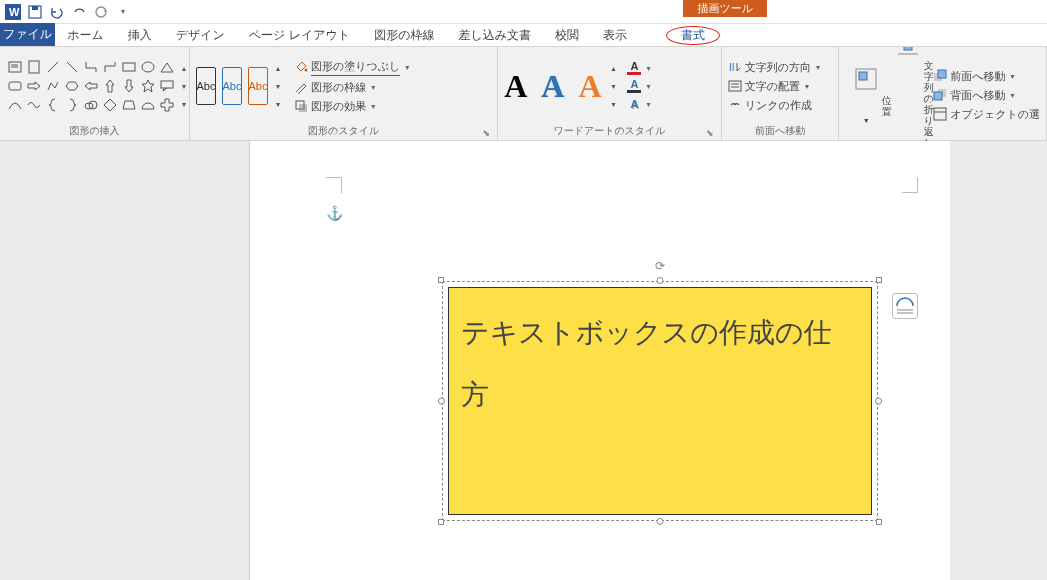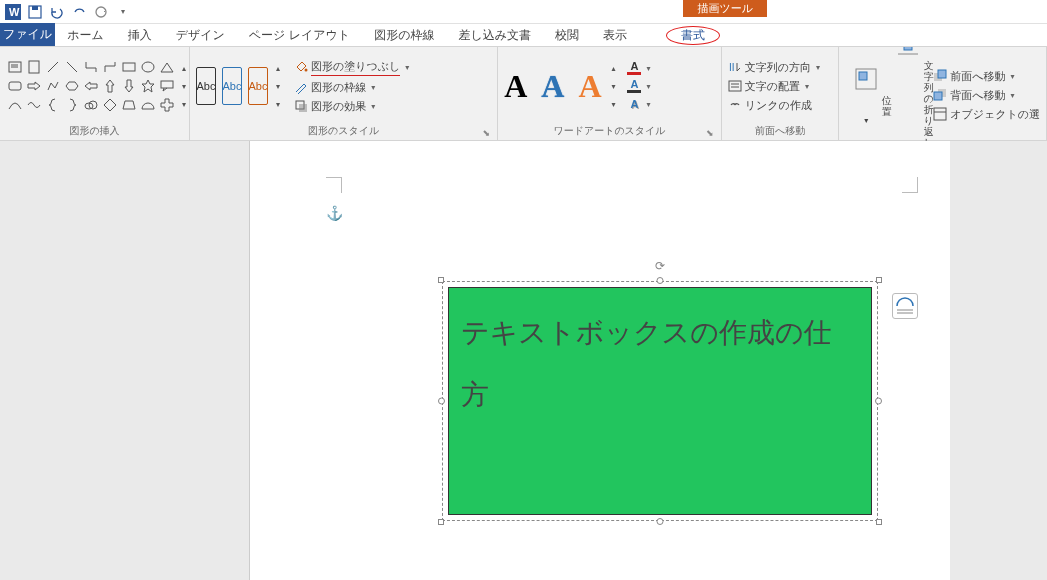--- a/index.html
+++ b/index.html
@@ -69,21 +69,21 @@
 
 
 .tb-wrap{ position:absolute; left:192px; top:140px; width:436px; height:240px; }
 .rot-handle{ position:absolute; left:50%; top:-22px; transform:translateX(-50%); color:#888; font-size:12px;}
 .tb-sel{ position:absolute; inset:0; border:1px dashed #888;}
 .handle{ position:absolute; width:7px; height:7px; background:#fff; border:1px solid #888; border-radius:50%;}
 .h-n{ top:-4px; left:50%; transform:translateX(-50%);} .h-s{ bottom:-4px; left:50%; transform:translateX(-50%);}
 .h-w{ left:-4px; top:50%; transform:translateY(-50%);} .h-e{ right:-4px; top:50%; transform:translateY(-50%);}
 .h-nw{ top:-4px; left:-4px; width:6px; height:6px; border-radius:0;} .h-ne{ top:-4px; right:-4px; width:6px; height:6px; border-radius:0;}
 .h-sw{ bottom:-4px; left:-4px; width:6px; height:6px; border-radius:0;} .h-se{ bottom:-4px; right:-4px; width:6px; height:6px; border-radius:0;}
-.tb-inner{ position:absolute; inset:6px; border:1px solid #333; background:#22c55e; padding:14px 12px; font-family:"Yu Mincho","MS Mincho",serif; font-size:28px; color:#444; line-height:2.2; }
+.tb-inner{ position:absolute; inset:6px; border:1px solid #333; background:#fde047; padding:14px 12px; font-family:"Yu Mincho","MS Mincho",serif; font-size:28px; color:#444; line-height:2.2; }
 .layout-btn{ position:absolute; right:-40px; top:12px; width:26px; height:26px; border:1px solid #bbb; border-radius:3px; background:#fff; display:flex; align-items:center; justify-content:center;}
 
 
 svg{ display:block; }
 </style>
 </head>
 <body>
 
 <div class="titlebar">
   <div class="qat">

